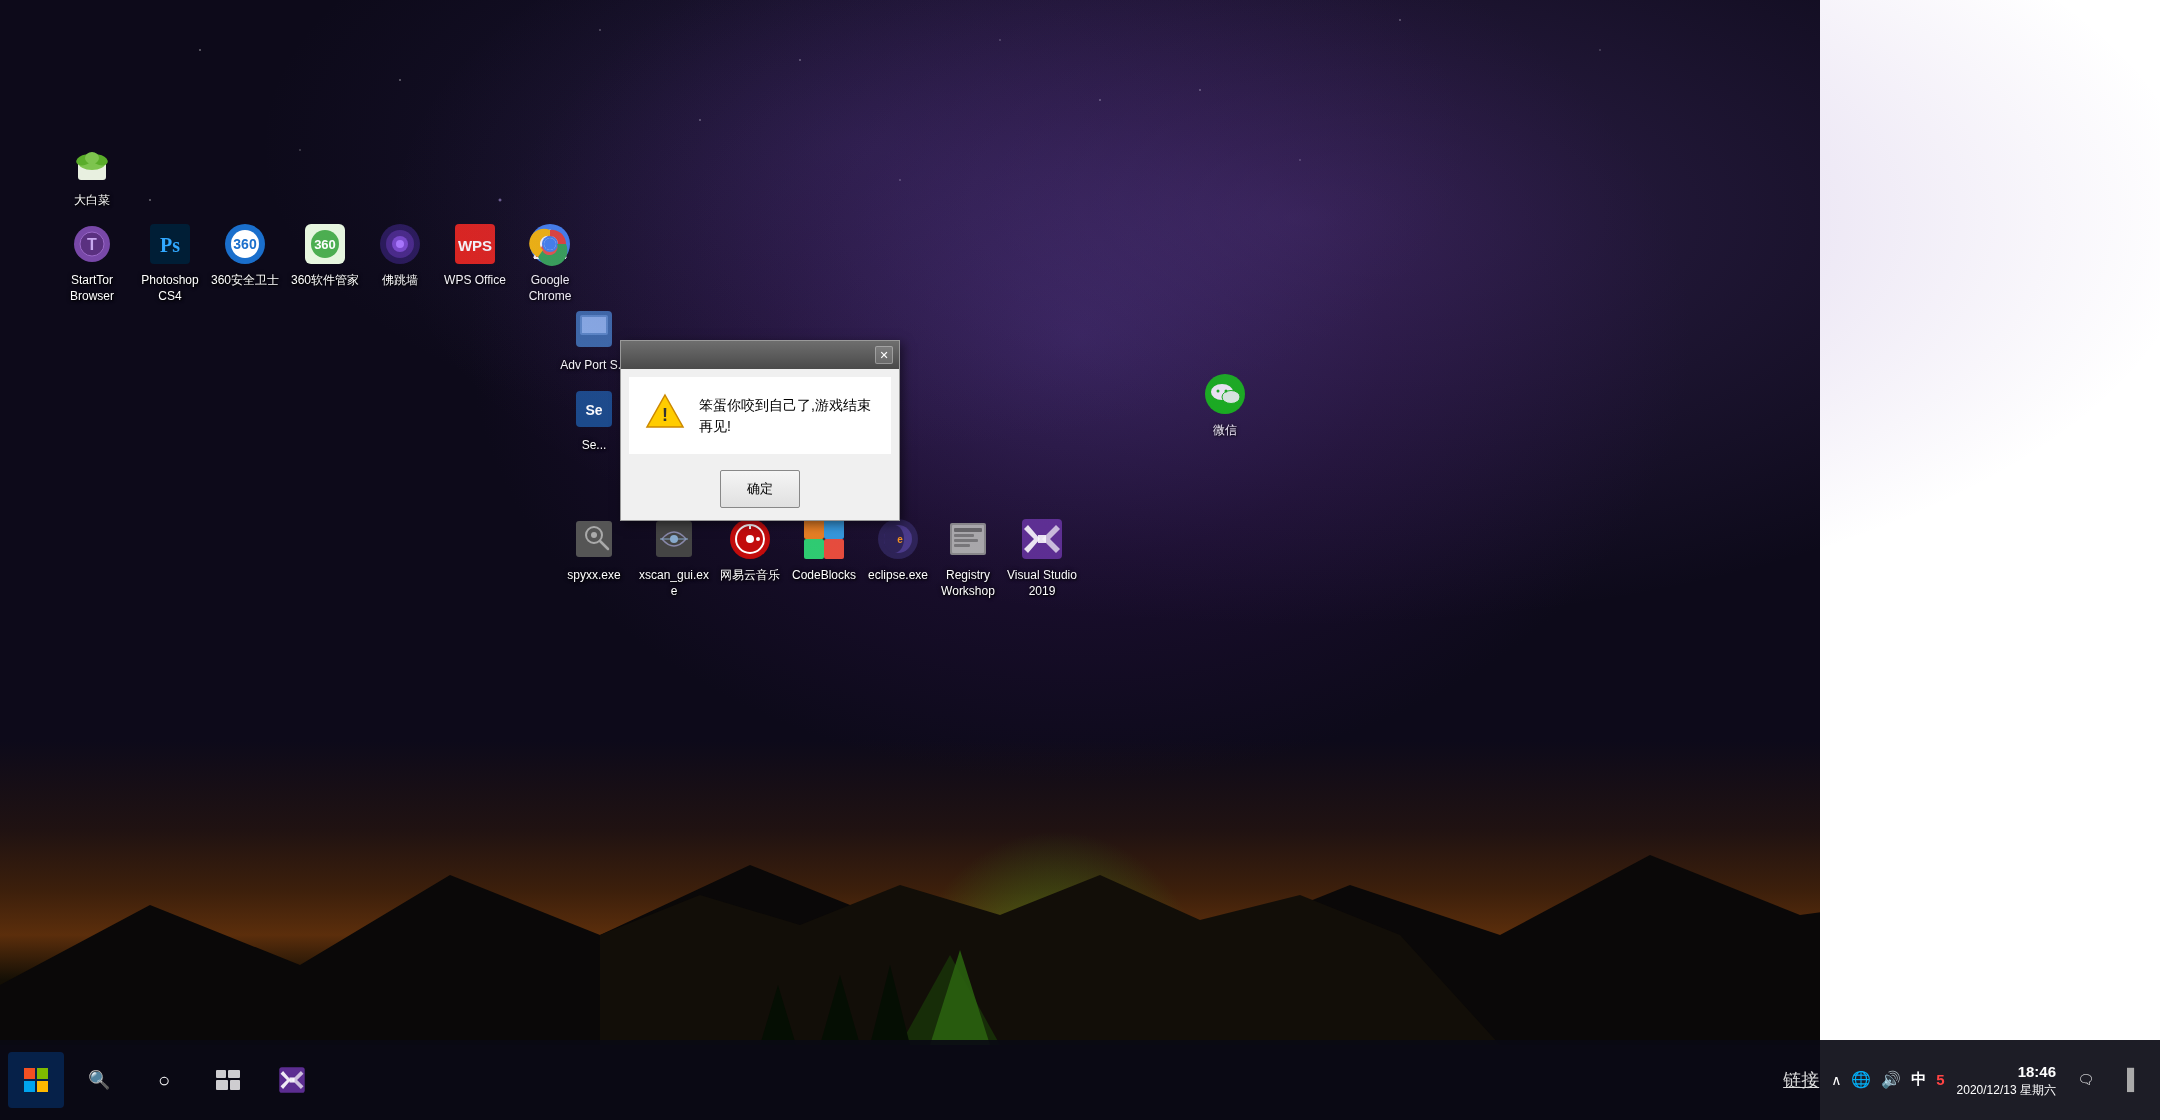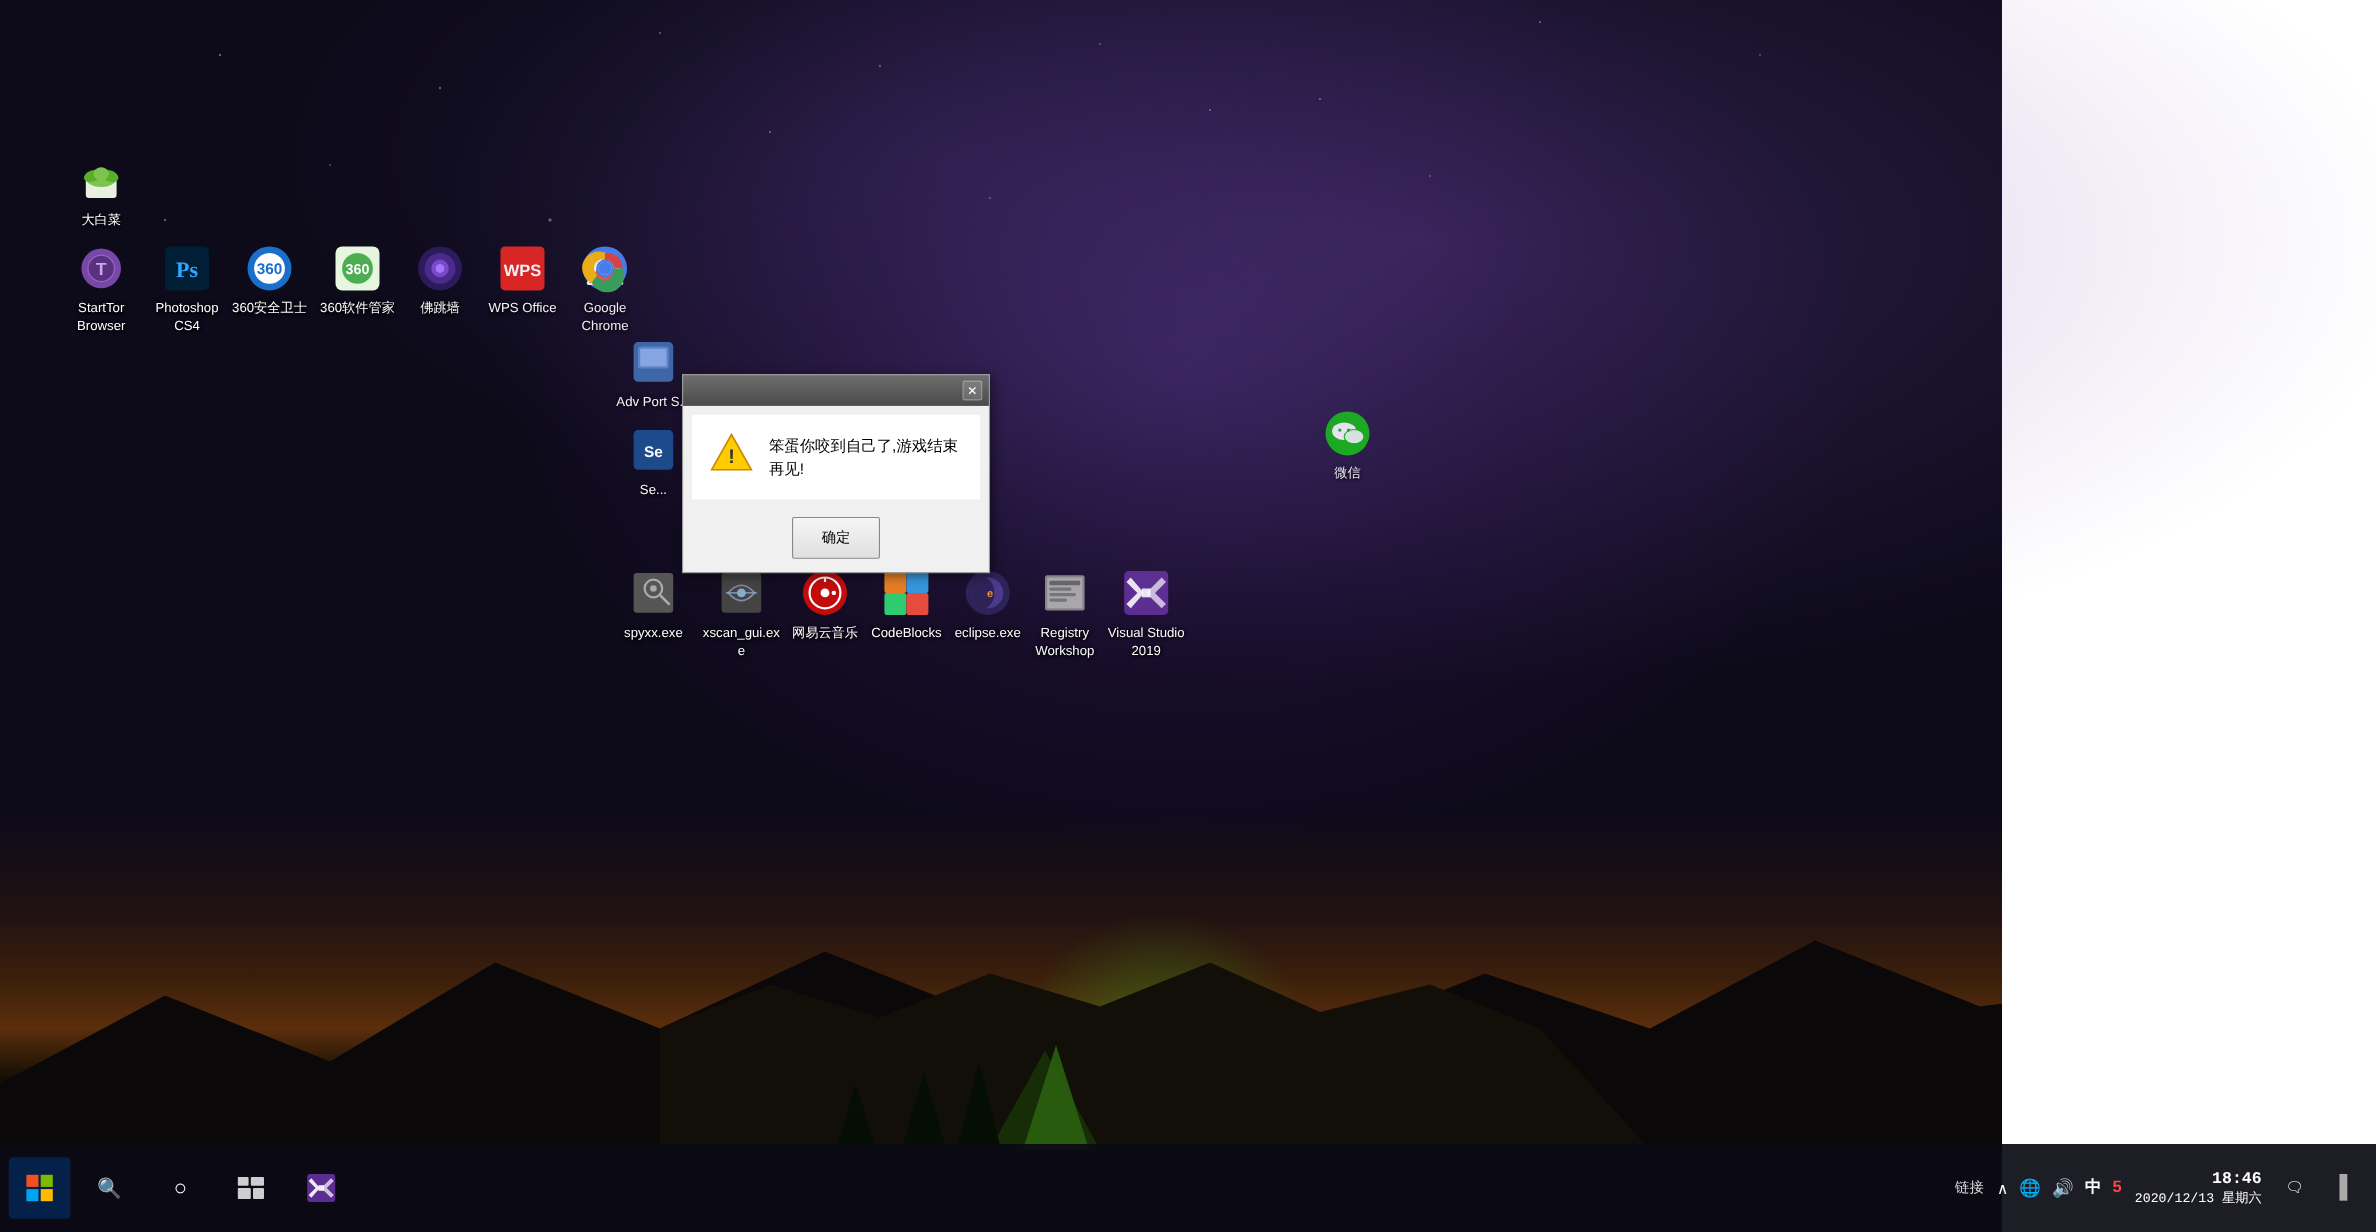--- a/index.html
+++ b/index.html
@@ -170,21 +170,20 @@
       display: flex;
       align-items: center;
       gap: 12px;
       color: #fff;
       font-size: 13px;
     }
 
     .taskbar-clock {
       text-align: right;
       line-height: 1.4;
-      font-family: Liberation Mono, monospace;
     }
 
     .taskbar-clock .time {
       font-size: 15px;
       font-weight: bold;
     }
 
     .taskbar-clock .date {
       font-size: 12px;
     }
@@ -607,21 +606,21 @@
         <rect x="2" y="2" width="40" height="40" rx="4" fill="#5c2d91"></rect>
         <path d="M8 8 L20 22 L8 36 L4 32 L14 22 L4 12 Z" fill="#fff" opacity="0.9"></path>
         <path d="M36 8 L22 22 L36 36 L40 32 L30 22 L40 12 Z" fill="#fff" opacity="0.7"></path>
         <rect x="18" y="18" width="8" height="8" fill="#fff" opacity="0.9"></rect>
       </svg>
     </div>
   </div>
 
   <div class="taskbar-right">
 
-    <span style="font-size:13px;color:#ddd;">链接</span>
+    <span style="font-size:18px;color:#ddd;text-decoration:underline;">链接</span>
 
     <div class="taskbar-sys-icons">
 
       <span style="cursor:pointer;">∧</span>
 
       <span style="cursor:pointer;font-size:16px;">🌐</span>
 
       <span style="cursor:pointer;font-size:16px;">🔊</span>
 
       <span style="cursor:pointer;font-size:15px;font-weight:bold;">中</span>

